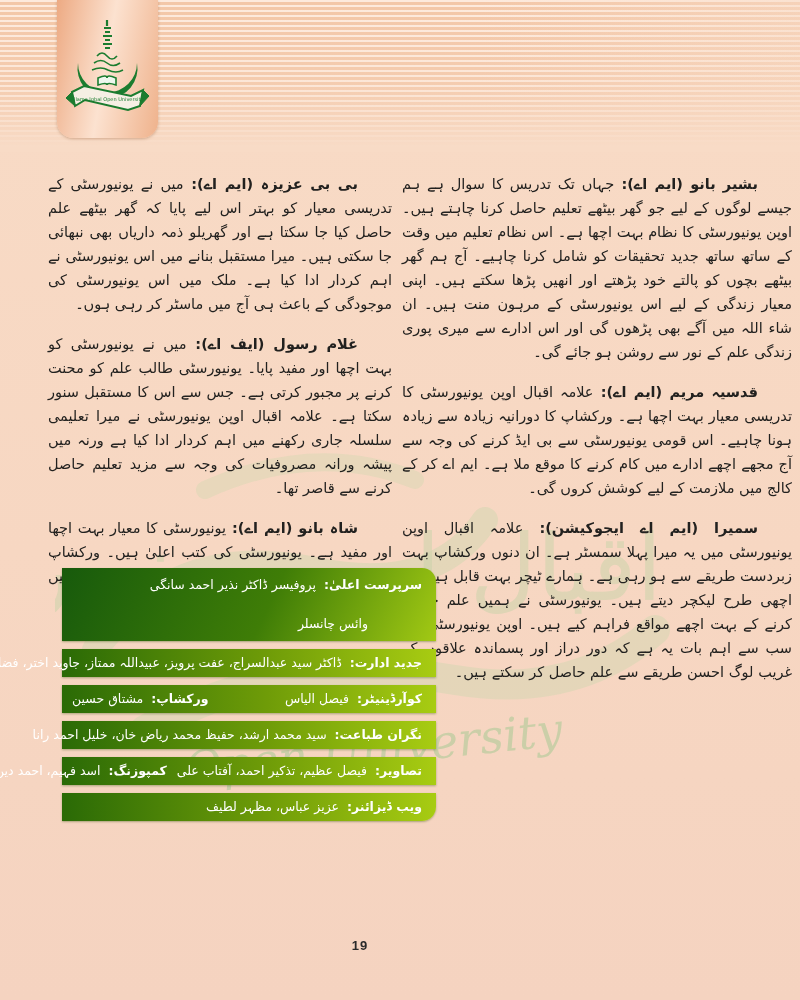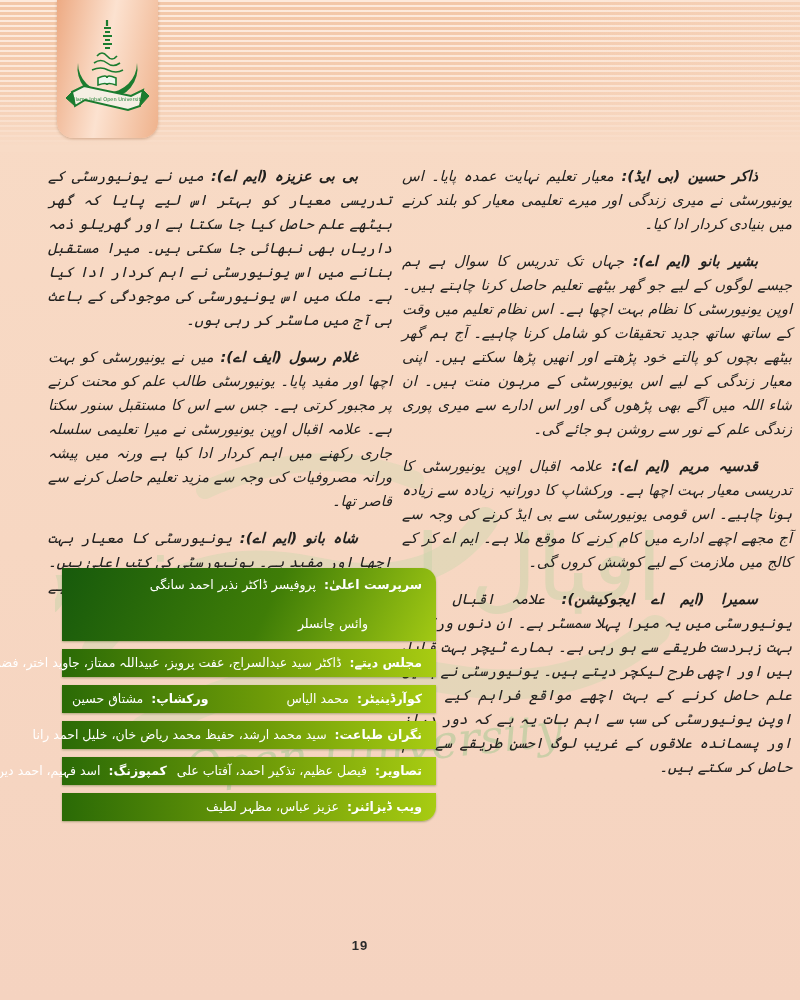--- a/index.html
+++ b/index.html
@@ -28,21 +28,21 @@
   .bookmark svg{position:absolute;left:7px;top:18px;}
   
   .watermark{position:absolute;left:55px;top:400px;width:640px;height:460px;opacity:.5;pointer-events:none;}
   .wm-urdu{font-family:"DejaVu Sans",sans-serif;fill:#9fcf94;}
   .wm-latin{font-family:"DejaVu Serif",serif;font-style:italic;fill:#8cc584;}
   .wm-swoosh{stroke:#a9d69e;fill:none;stroke-linecap:round;}
   
   .col{position:absolute;direction:rtl;text-align:justify;font-size:14.5px;line-height:24px;}
   .col-right{left:402px;top:156px;width:390px;}
   .col-left{left:48px;top:156px;width:344px;}
-  .para{margin:8px 0 13px 0;text-indent:34px;font-style:italic;}
+  .para{margin:16px 0 13px 0;text-indent:34px;}
   .speaker{font-weight:bold;}
   
   .credits{position:absolute;left:62px;top:568px;width:374px;direction:rtl;}
   .credit-row{
     position:relative;margin-bottom:8px;padding:4px 14px 5px 10px;
     background:linear-gradient(90deg,#2a6a06 0%,#6f9c08 55%,#a8cc12 100%);
     color:#fff;font-size:12.5px;line-height:19px;
     display:flex;justify-content:space-between;align-items:center;gap:10px;
     box-shadow:0 1px 2px rgba(60,90,20,.4);
   }
@@ -93,39 +93,38 @@
 
   <svg class="watermark" viewBox="0 0 640 460">
     <path class="wm-swoosh" d="M40 250 Q120 140 260 170 Q380 195 430 120" stroke-width="26" opacity=".5"></path>
     <path class="wm-swoosh" d="M90 330 Q230 250 400 280 Q520 300 600 230" stroke-width="30" opacity=".45"></path>
     <path class="wm-swoosh" d="M150 90 Q260 40 360 80" stroke-width="18" opacity=".4"></path>
     <text class="wm-urdu" x="320" y="200" text-anchor="middle" font-size="92" opacity=".55">علامہ اقبال اوپن یونیورسٹی</text>
     <text class="wm-latin" x="320" y="365" text-anchor="middle" font-size="46" transform="rotate(-6 320 365)" opacity=".8">Open University</text>
   </svg>
 
   <div class="col col-right" id="col-right">
-      <p class="para"><span class="speaker">ذاکر حسین (بی ایڈ):  </span>معیار تعلیم نہایت عمدہ پایا۔ اس یونیورسٹی نے میری زندگی اور میرے تعلیمی معیار کو بلند کرنے میں بنیادی کردار ادا کیا۔</p>
       <p class="para"><span class="speaker">بشیر بانو (ایم اے):  </span>جہاں تک تدریس کا سوال ہے ہم جیسے لوگوں کے لیے جو گھر بیٹھے تعلیم حاصل کرنا چاہتے ہیں۔ اوپن یونیورسٹی کا نظام بہت اچھا ہے۔ اس نظام تعلیم میں وقت کے ساتھ ساتھ جدید تحقیقات کو شامل کرنا چاہیے۔ آج ہم گھر بیٹھے بچوں کو پالتے خود پڑھتے اور انھیں پڑھا سکتے ہیں۔ اپنی معیار زندگی کے لیے اس یونیورسٹی کے مرہون منت ہیں۔ ان شاء اللہ میں آگے بھی پڑھوں گی اور اس ادارے سے میری پوری زندگی علم کے نور سے روشن ہو جائے گی۔</p>
       <p class="para"><span class="speaker">قدسیہ مریم (ایم اے):  </span>علامہ اقبال اوپن یونیورسٹی کا تدریسی معیار بہت اچھا ہے۔ ورکشاپ کا دورانیہ زیادہ سے زیادہ ہونا چاہیے۔ اس قومی یونیورسٹی سے بی ایڈ کرنے کی وجہ سے آج مجھے اچھے ادارے میں کام کرنے کا موقع ملا ہے۔ ایم اے کر کے کالج میں ملازمت کے لیے کوشش کروں گی۔</p>
       <p class="para"><span class="speaker">سمیرا (ایم اے ایجوکیشن):  </span>علامہ اقبال اوپن یونیورسٹی میں یہ میرا پہلا سمسٹر ہے۔ ان دنوں ورکشاپ بہت زبردست طریقے سے ہو رہی ہے۔ ہمارے ٹیچر بہت قابل ہیں اور اچھی طرح لیکچر دیتے ہیں۔ یونیورسٹی نے ہمیں علم حاصل کرنے کے بہت اچھے مواقع فراہم کیے ہیں۔ اوپن یونیورسٹی کی سب سے اہم بات یہ ہے کہ دور دراز اور پسماندہ علاقوں کے غریب لوگ احسن طریقے سے علم حاصل کر سکتے ہیں۔</p>
     </div>
 
   <div class="col col-left" id="col-left">
       <p class="para"><span class="speaker">بی بی عزیزہ (ایم اے):  </span>میں نے یونیورسٹی کے تدریسی معیار کو بہتر اس لیے پایا کہ گھر بیٹھے علم حاصل کیا جا سکتا ہے اور گھریلو ذمہ داریاں بھی نبھائی جا سکتی ہیں۔ میرا مستقبل بنانے میں اس یونیورسٹی نے اہم کردار ادا کیا ہے۔ ملک میں اس یونیورسٹی کی موجودگی کے باعث ہی آج میں ماسٹر کر رہی ہوں۔</p>
       <p class="para"><span class="speaker">غلام رسول (ایف اے):  </span>میں نے یونیورسٹی کو بہت اچھا اور مفید پایا۔ یونیورسٹی طالب علم کو محنت کرنے پر مجبور کرتی ہے۔ جس سے اس کا مستقبل سنور سکتا ہے۔ علامہ اقبال اوپن یونیورسٹی نے میرا تعلیمی سلسلہ جاری رکھنے میں اہم کردار ادا کیا ہے ورنہ میں پیشہ ورانہ مصروفیات کی وجہ سے مزید تعلیم حاصل کرنے سے قاصر تھا۔</p>
       <p class="para"><span class="speaker">شاہ بانو (ایم اے):  </span>یونیورسٹی کا معیار بہت اچھا اور مفید ہے۔ یونیورسٹی کی کتب اعلیٰ ہیں۔ ورکشاپ میں لیکچر سننے سے بڑا فائدہ ہوتا ہے اور نتائج میں خوب اضافہ ہوتا ہے۔</p>
     </div>
 
   <div class="credits" id="credits">
       <div class="credit-row two-line"><span class="credit-seg"><span class="credit-label">سرپرست اعلیٰ:</span><span>پروفیسر ڈاکٹر نذیر احمد سانگی</span></span><div class="credit-line2">وائس چانسلر</div></div>
       <div class="credit-row">
-        <span class="credit-seg"><span class="credit-label">مجلس دیتے:</span><span>ڈاکٹر سید عبدالسراج، عفت پرویز، عبیداللہ ممتاز، جاوید اختر، فضل کریم، شاہد حسین</span></span>
+        <span class="credit-seg"><span class="credit-label">جدید ادارت:</span><span>ڈاکٹر سید عبدالسراج، عفت پرویز، عبیداللہ ممتاز، جاوید اختر، فضل کریم، شاہد حسین</span></span>
       </div>
       <div class="credit-row">
-        <span class="credit-seg"><span class="credit-label">کوآرڈینیٹر:</span><span>محمد الیاس</span></span>
+        <span class="credit-seg"><span class="credit-label">کوآرڈینیٹر:</span><span>فیصل الیاس</span></span>
         <span class="credit-seg"><span class="credit-label">ورکشاپ:</span><span>مشتاق حسین</span></span>
       </div>
       <div class="credit-row">
         <span class="credit-seg"><span class="credit-label">نگران طباعت:</span><span>سید محمد ارشد، حفیظ محمد ریاض خان، خلیل احمد رانا</span></span>
       </div>
       <div class="credit-row">
         <span class="credit-seg"><span class="credit-label">تصاویر:</span><span>فیصل عظیم، تذکیر احمد، آفتاب علی</span></span>
         <span class="credit-seg"><span class="credit-label">کمپوزنگ:</span><span>اسد فہیم، احمد دین</span></span>
       </div>
       <div class="credit-row">

